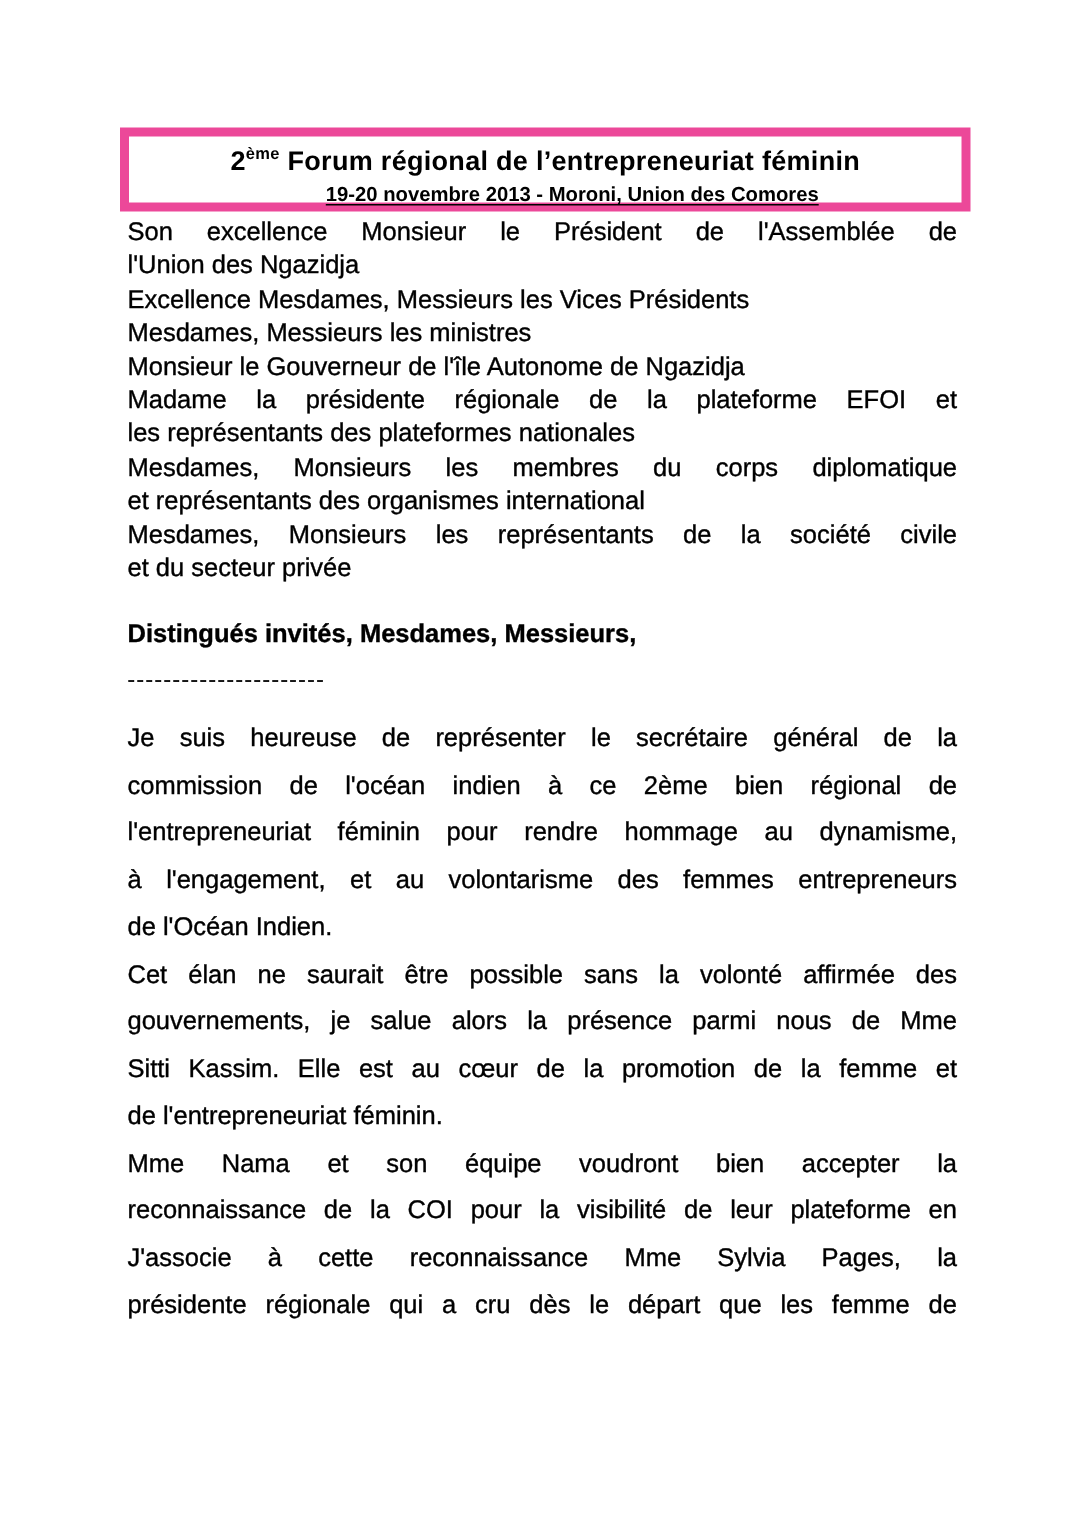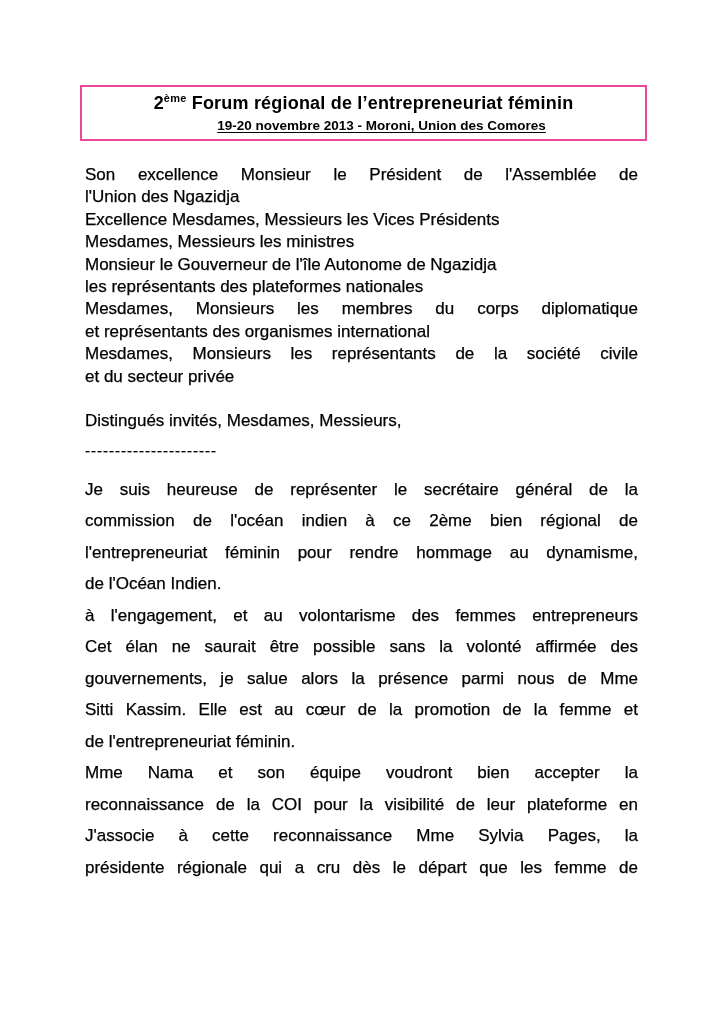--- a/index.html
+++ b/index.html
@@ -16,21 +16,21 @@
     color: #000000;
     overflow: hidden;
   }
   .header-box {
     position: absolute;
     left: 80px;
     top: 85px;
     width: 567px;
     height: 56px;
     box-sizing: border-box;
-    border: 2px solid #ec4899;
+    border: 6px solid #ec4899;
     text-align: center;
   }
   .title {
     margin-top: 6px;
     font-size: 18px;
     font-weight: bold;
     letter-spacing: 0.2px;
     line-height: 20px;
   }
   .title .sup {
@@ -42,32 +42,33 @@
     margin-top: 5px;
     font-size: 13.5px;
     font-weight: bold;
     text-decoration: underline;
     text-underline-offset: 2px;
     padding-left: 36px;
   }
   .content {
     position: absolute;
     left: 85px;
-    top: 164px;
+    top: 144px;
     width: 553px;
     font-size: 17px;
     -webkit-text-stroke: 0.25px #000000;
   }
   .sal-line {
     line-height: 22.4px;
     margin: 0;
   }
   .greeting {
     line-height: 22.4px;
     margin-top: 22px;
+    font-weight: bold;
   }
   .separator {
     line-height: 22.4px;
     margin-top: 8px;
     letter-spacing: 1px;
     font-size: 15px;
   }
   .body-line {
     line-height: 31.5px;
     margin: 0;
@@ -93,35 +94,36 @@
     <div class="subtitle">19-20 novembre 2013 - Moroni, Union des Comores</div>
   </div>
 
   <div class="content">
 
     <div class="sal-line j">Son excellence Monsieur le Président de l'Assemblée de</div>
     <div class="sal-line l">l'Union des Ngazidja</div>
     <div class="sal-line l">Excellence Mesdames, Messieurs les Vices Présidents</div>
     <div class="sal-line l">Mesdames, Messieurs les ministres</div>
     <div class="sal-line l">Monsieur le Gouverneur de l'île Autonome de Ngazidja</div>
+    <div class="sal-line j">Madame la présidente régionale de la plateforme EFOI et</div>
     <div class="sal-line l">les représentants des plateformes nationales</div>
     <div class="sal-line j">Mesdames, Monsieurs les membres du corps diplomatique</div>
     <div class="sal-line l">et représentants des organismes international</div>
     <div class="sal-line j">Mesdames, Monsieurs les représentants de la société civile</div>
     <div class="sal-line l">et du secteur privée</div>
 
     <div class="greeting l">Distingués invités, Mesdames, Messieurs,</div>
 
     <div class="separator l">----------------------</div>
 
     <div class="body-line j p-first">Je suis heureuse de représenter le secrétaire général de la</div>
     <div class="body-line j">commission de l'océan indien à ce 2ème bien régional de</div>
     <div class="body-line j">l'entrepreneuriat féminin pour rendre hommage au dynamisme,</div>
+    <div class="body-line j">à l'engagement, et au volontarisme des femmes entrepreneurs</div>
     <div class="body-line l">de l'Océan Indien.</div>
-    <div class="body-line j">à l'engagement, et au volontarisme des femmes entrepreneurs</div>
 
     <div class="body-line j">Cet élan ne saurait être possible sans la volonté affirmée des</div>
     <div class="body-line j">gouvernements, je salue alors la présence parmi nous de Mme</div>
     <div class="body-line j">Sitti Kassim. Elle est au cœur de la promotion de la femme et</div>
     <div class="body-line l">de l'entrepreneuriat féminin.</div>
 
     <div class="body-line j">Mme Nama et son équipe voudront bien accepter la</div>
     <div class="body-line j">reconnaissance de la COI pour la visibilité de leur plateforme en</div>
 
     <div class="body-line j">J'associe à cette reconnaissance Mme Sylvia Pages, la</div>

